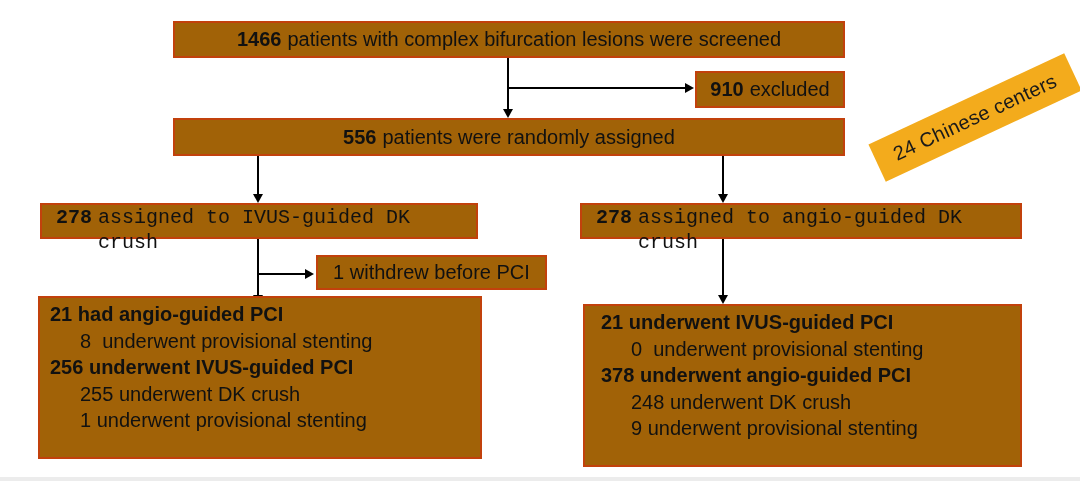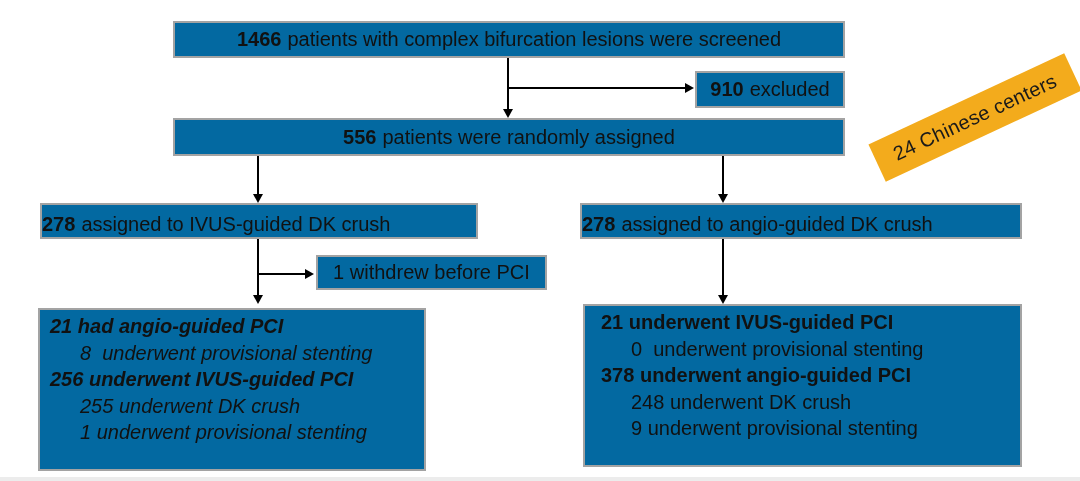--- a/index.html
+++ b/index.html
@@ -1,25 +1,25 @@
 <!DOCTYPE html>
 <html><head>
 <meta charset="utf-8">
 <style>
   html,body{margin:0;padding:0;}
   body{
     width:1080px;height:481px;background:#ffffff;position:relative;overflow:hidden;
     font-family:"Liberation Sans", sans-serif;color:#111;
   }
   .box{
-    position:absolute;background:#0369a1;border:2px solid #a3a3a3;box-sizing:border-box;
+    position:absolute;background:#a16207;border:2px solid #c2410c;box-sizing:border-box;
     font-size:20px;line-height:1.25;
   }
   .center{display:flex;align-items:center;justify-content:center;}
-  .leftpad{display:flex;align-items:flex-end;justify-content:flex-start;}
+  .leftpad{display:flex;align-items:flex-start;justify-content:flex-start;padding-left:14px;font-family:Liberation Mono, monospace;}
   .num{font-weight:bold;}
   .lbl{margin-left:0.30em;}
   .line{position:absolute;background:#000;}
   .ah-down{position:absolute;width:0;height:0;border-left:5px solid transparent;
            border-right:5px solid transparent;border-top:9px solid #000;}
   .ah-right{position:absolute;width:0;height:0;border-top:5px solid transparent;
             border-bottom:5px solid transparent;border-left:9px solid #000;}
   .outcome{padding:3px 0 0 10px;}
   .outcome .hdr{font-weight:bold;line-height:26.5px;white-space:pre;}
   .outcome .sub{padding-left:30px;line-height:26.5px;white-space:pre;}
@@ -81,21 +81,21 @@
   <div class="line" style="left:258px;top:273px;width:48px;height:2px;"></div>
   <div class="ah-right" style="left:305px;top:269px;"></div>
 
   <div class="box center" style="left:316px;top:255px;width:231px;height:35px;justify-content:center;">
     <span>1 withdrew before PCI</span>
   </div>
 
   <div class="line" style="left:722px;top:239px;width:2px;height:57px;"></div>
   <div class="ah-down" style="left:718px;top:295px;"></div>
 
-  <div class="box outcome" style="left:38px;top:308px;width:388px;height:163px;font-style:italic;">
+  <div class="box outcome" style="left:38px;top:296px;width:444px;height:163px;">
     <div class="hdr">21 had angio-guided PCI</div>
     <div class="sub">8  underwent provisional stenting</div>
     <div class="hdr">256 underwent IVUS-guided PCI</div>
     <div class="sub">255 underwent DK crush</div>
     <div class="sub">1 underwent provisional stenting</div>
   </div>
 
   <div class="box outcome" style="left:583px;top:304px;width:439px;height:163px;padding-left:16px;">
     <div class="hdr">21 underwent IVUS-guided PCI</div>
     <div class="sub">0  underwent provisional stenting</div>

